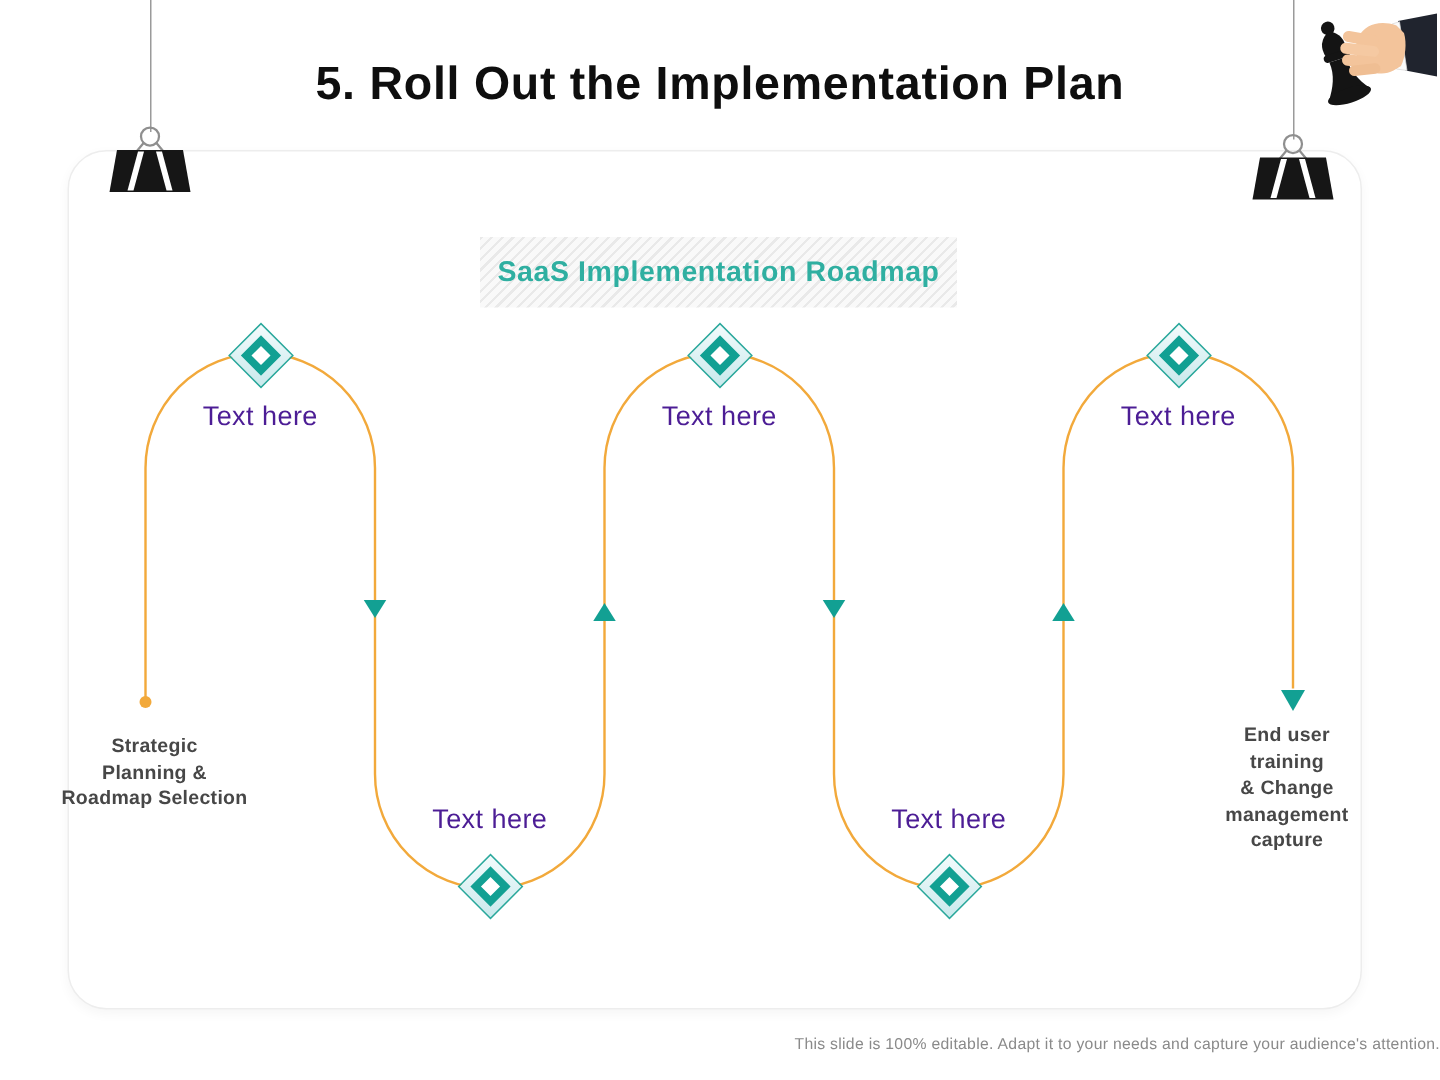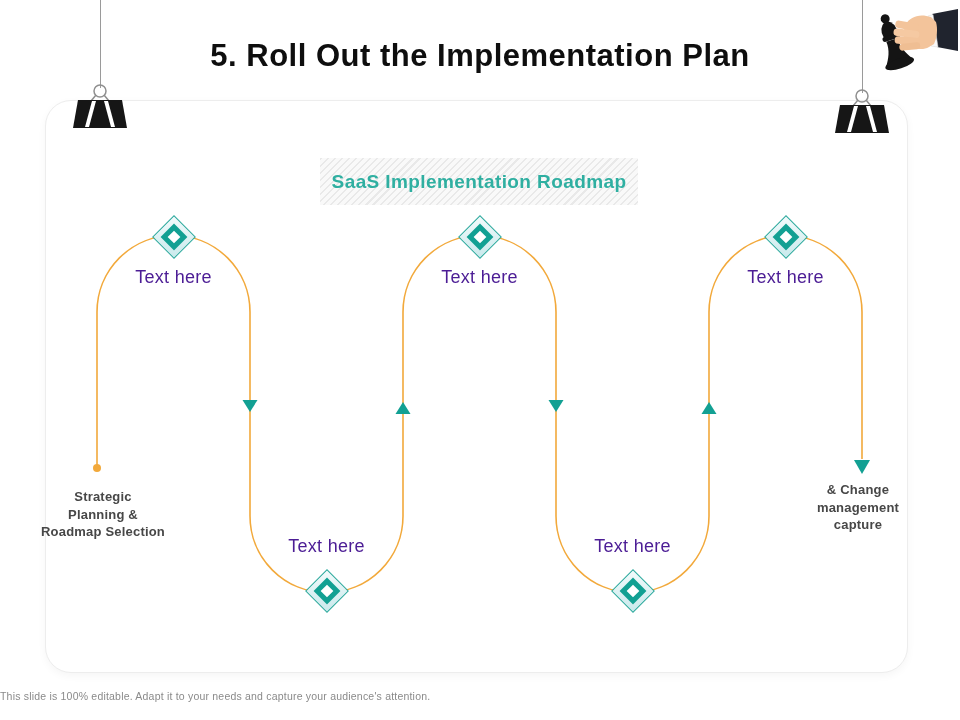--- a/index.html
+++ b/index.html
@@ -40,21 +40,21 @@
   .diamond-core { width:9px; height:9px; border:5.5px solid #12a093; background:#fff; }
   .milestone-label {
     position:absolute; transform:translateX(-50%); white-space:nowrap;
     font-size:18px; color:#4c1d95; letter-spacing:0.3px; font-weight:400;
   }
   .endpoint-label {
     position:absolute; transform:translateX(-50%); text-align:center;
     font-size:13px; font-weight:700; color:#474747; line-height:17.5px; letter-spacing:0.2px;
   }
   .footer {
-    position:absolute; left:0; top:690px; width:100%; text-align:left;
+    position:absolute; left:0; top:690px; width:100%; text-align:right;
     font-size:10.5px; color:#8a8a8a; letter-spacing:0.2px;
   }
 </style>
 </head>
 <body>
 
 <div class="slide">
 
   <div class="title">5. Roll Out the Implementation Plan</div>
 
@@ -132,20 +132,21 @@
   <div class="milestone-label" style="left:632.5px; top:536px;">Text here</div>
   <div class="milestone-label" style="left:785.5px; top:267px;">Text here</div>
 
   <div class="endpoint-label" style="left:103px; top:488px;">
     <div>Strategic</div>
     <div>Planning &amp;</div>
     <div>Roadmap Selection</div>
   </div>
 
   <div class="endpoint-label" style="left:858px; top:481px;">
+    <div>End user training</div>
     <div>&amp; Change</div>
     <div>management</div>
     <div>capture</div>
   </div>
 
   <div class="footer">This slide is 100% editable. Adapt it to your needs and capture your audience's attention.</div>
 
 </div>
 
 </body></html>

